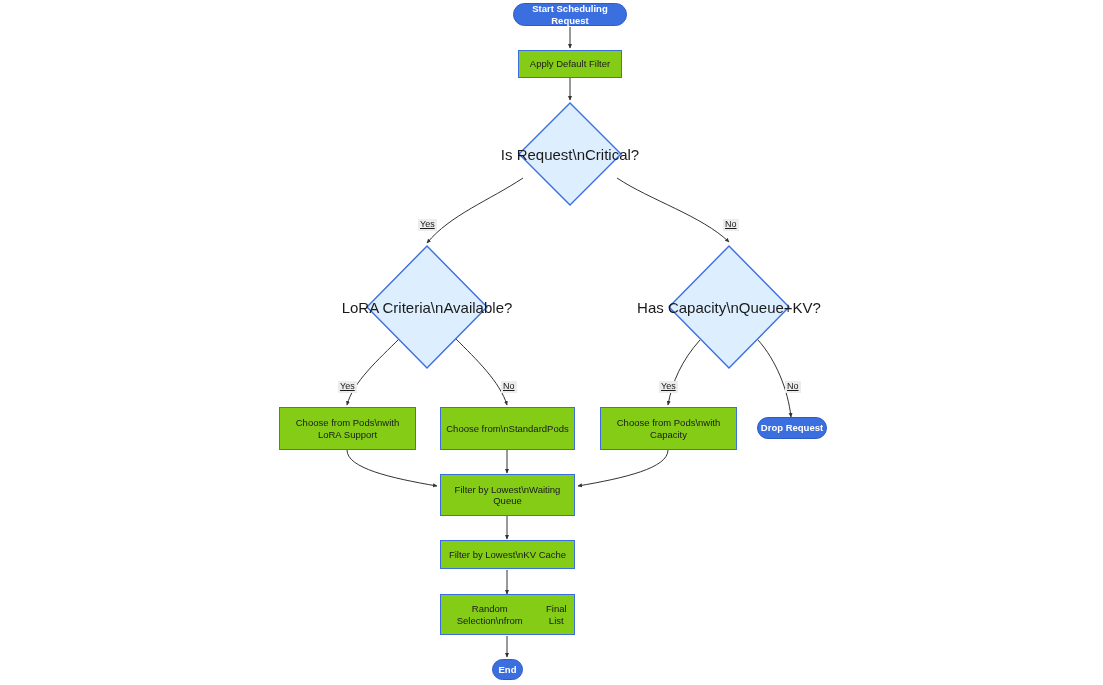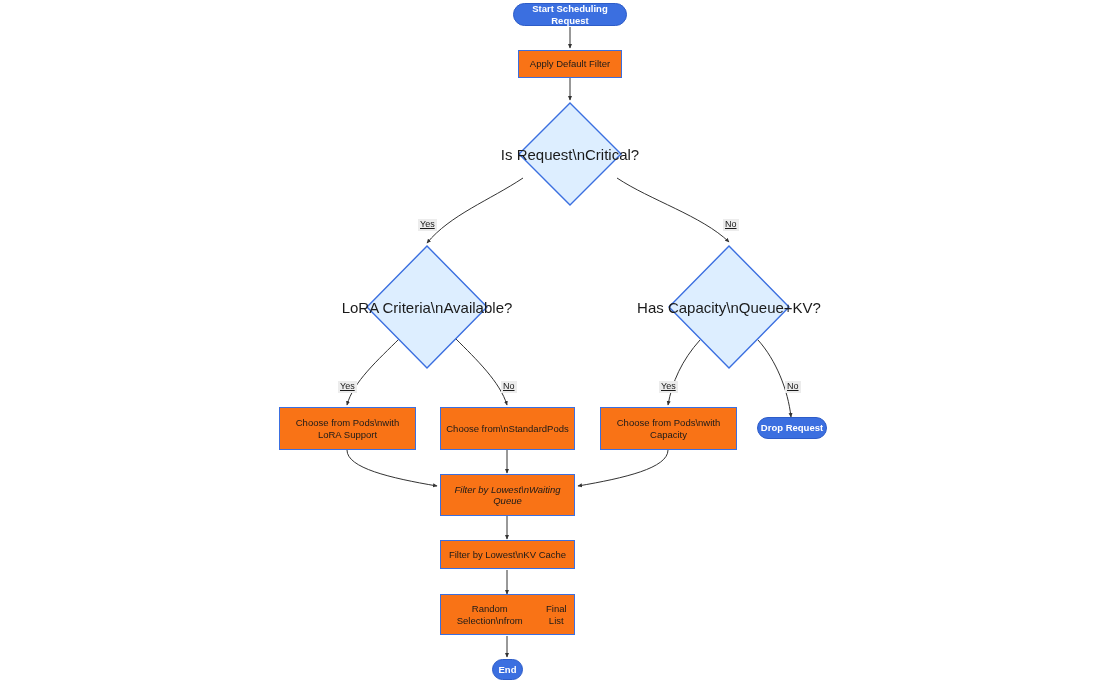--- a/index.html
+++ b/index.html
@@ -34,29 +34,28 @@
     position: absolute;
     box-sizing: border-box;
     display: flex;
     align-items: center;
     justify-content: center;
     text-align: center;
     line-height: 1.18;
   }
   
   .rect {
-    background: #f97316;
+    background: #84cc16;
     border: 1px solid #3b6fe0;
     color: #1a1a1a;
     font-size: 9.5px;
     text-align: center;
   }
   .rect.thick {
     border-width: 1.6px;
-    font-style: italic;
   }
   
   .pill {
     background: #3b6fe0;
     border: 1px solid #2d5cc8;
     border-radius: 999px;
     color: #ffffff;
     font-size: 9.5px;
     font-weight: bold;
   }

